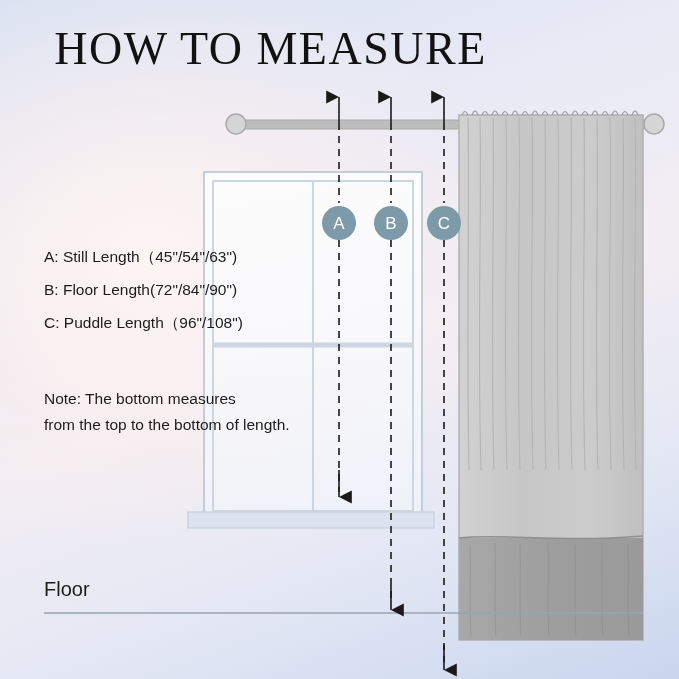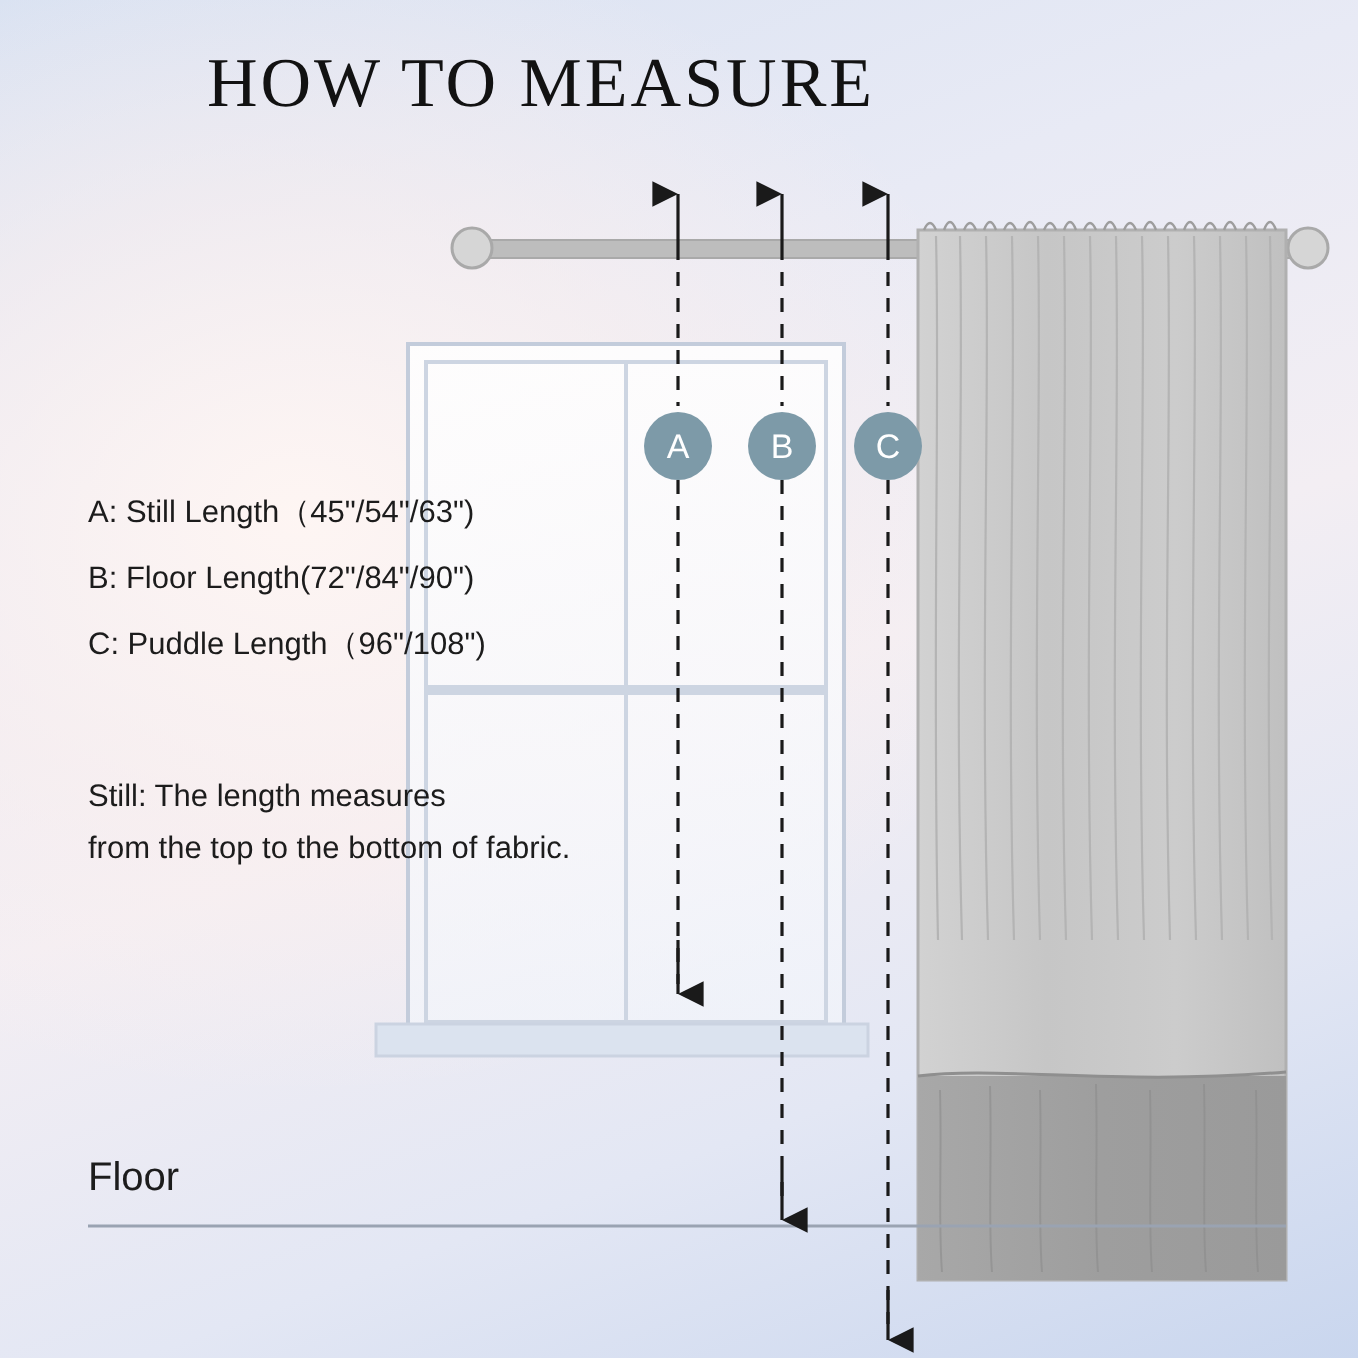--- a/index.html
+++ b/index.html
@@ -21,21 +21,21 @@
       radial-gradient(ellipse 70% 55% at 22% 38%, rgba(255,246,243,0.95) 0%, rgba(252,240,238,0.55) 42%, rgba(238,238,248,0.0) 78%),
       linear-gradient(160deg, #d9e2f2 0%, #e8eaf5 28%, #f3eef3 52%, #e3e7f4 76%, #c9d6ee 100%);
   }
   .title {
     position: absolute;
     top: 22px;
     left: 0;
     width: 541px;
     text-align: center;
     font-family: "Liberation Serif", serif;
-    font-size: 35px;
+    font-size: 46px;
     letter-spacing: 1.5px;
     color: #121212;
     font-weight: 400;
   }
 
   
   svg.stage {
     position: absolute;
     left: 0;
     top: 0;
@@ -211,19 +211,19 @@
     </g>
   </svg>
 
   <div class="legend">
     <div class="legend-line">A: Still Length（45"/54"/63")</div>
     <div class="legend-line">B: Floor Length(72"/84"/90")</div>
     <div class="legend-line">C: Puddle Length（96"/108")</div>
   </div>
 
   <div class="note">
-    <div>Still:  The length measures</div>
-    <div>from the top to the bottom of fabric.</div>
+    <div>Note:  The bottom measures</div>
+    <div>from the top to the bottom of length.</div>
   </div>
 
   <div class="floor-label">Floor</div>
 
 </div>
 
 </body></html>

